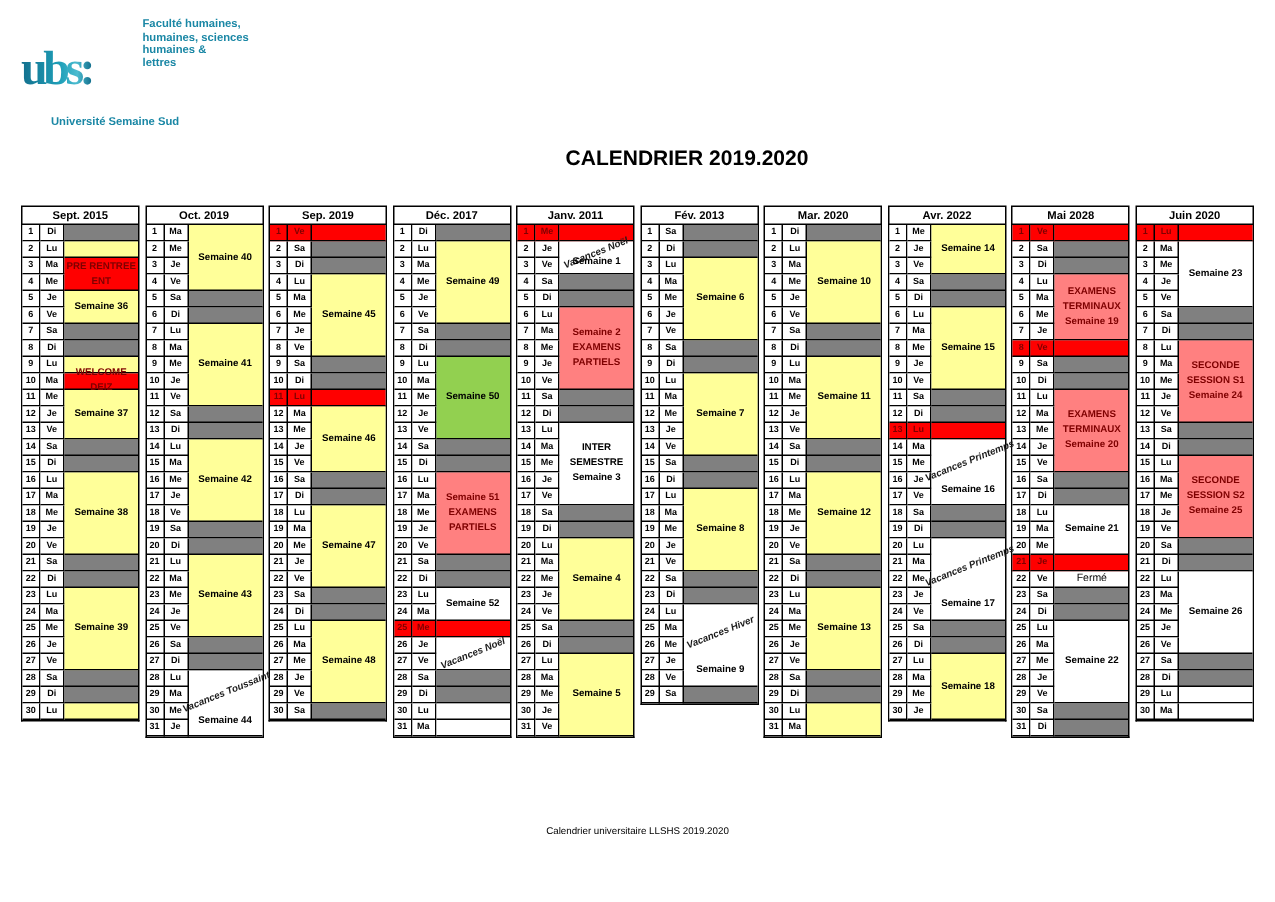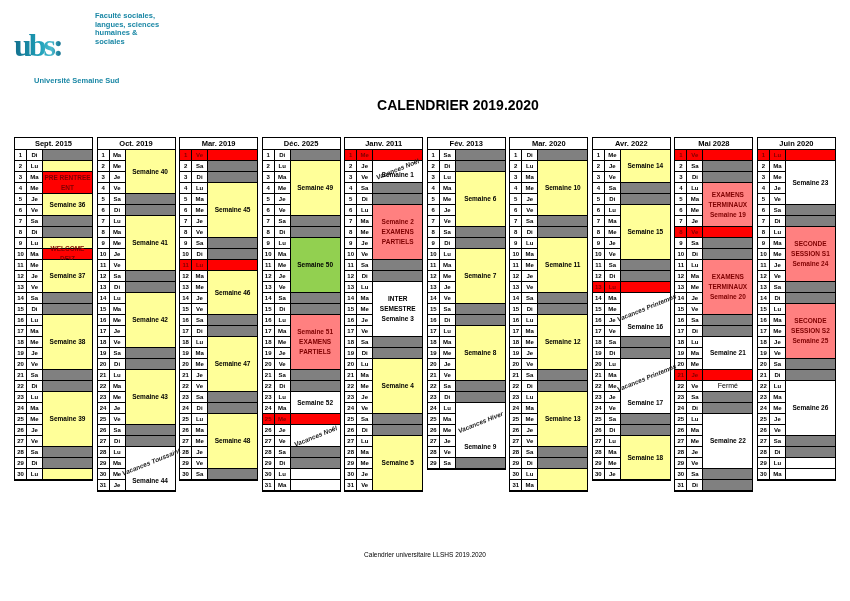--- a/index.html
+++ b/index.html
@@ -71,24 +71,24 @@
   .blk.rot-only .rot{top:50%;}
   .blk.darktext{color:#7F0000;}
   .blk.plain .lines{font-weight:normal;font-size:7px;}
 </style>
 </head>
 <body>
 
 <div class="logo">
   <div class="brand">ubs:</div>
   <div class="faculty">
-    <div>Faculté sociales,</div>
-    <div>langues, sciences</div>
+    <div>Faculté humaines,</div>
+    <div>humaines, sciences</div>
     <div>humaines &amp;</div>
-    <div>sociales</div>
+    <div>lettres</div>
   </div>
   <div class="university">Université Semaine Sud</div>
 </div>
 
 <div class="title">CALENDRIER 2019.2020</div>
 
 <div class="calendar">
     <div class="month">
       <div class="mheader">Sept. 2015</div>
       <div class="mbody" style="grid-template-rows: repeat(30, 11px);">
@@ -292,21 +292,21 @@
         <div class="blk" style="grid-area: 27 / 3 / span 1; background: rgb(128, 128, 128);"></div>
         <div class="blk has-rot" style="grid-area: 28 / 3 / span 4; background: rgb(255, 255, 255);">
           <span class="rot">Vacances Toussaint</span>
           <div class="lines">
             <div>Semaine 44</div>
           </div>
         </div>
       </div>
     </div>
     <div class="month">
-      <div class="mheader">Mar. 2019</div>
+      <div class="mheader">Sep. 2019</div>
       <div class="mbody" style="grid-template-rows: repeat(30, 11px);">
         <div class="num hol" style="grid-area: 1 / 1;">1</div>
         <div class="dow hol" style="grid-area: 1 / 2;">Ve</div>
         <div class="num" style="grid-area: 2 / 1;">2</div>
         <div class="dow" style="grid-area: 2 / 2;">Sa</div>
         <div class="num" style="grid-area: 3 / 1;">3</div>
         <div class="dow" style="grid-area: 3 / 2;">Di</div>
         <div class="num" style="grid-area: 4 / 1;">4</div>
         <div class="dow" style="grid-area: 4 / 2;">Lu</div>
         <div class="num" style="grid-area: 5 / 1;">5</div>
@@ -388,21 +388,21 @@
         <div class="blk" style="grid-area: 24 / 3 / span 1; background: rgb(128, 128, 128);"></div>
         <div class="blk" style="grid-area: 25 / 3 / span 5; background: rgb(255, 255, 153);">
           <div class="lines">
             <div>Semaine 48</div>
           </div>
         </div>
         <div class="blk" style="grid-area: 30 / 3 / span 1; background: rgb(128, 128, 128);"></div>
       </div>
     </div>
     <div class="month">
-      <div class="mheader">Déc. 2025</div>
+      <div class="mheader">Déc. 2017</div>
       <div class="mbody" style="grid-template-rows: repeat(31, 11px);">
         <div class="num" style="grid-area: 1 / 1;">1</div>
         <div class="dow" style="grid-area: 1 / 2;">Di</div>
         <div class="num" style="grid-area: 2 / 1;">2</div>
         <div class="dow" style="grid-area: 2 / 2;">Lu</div>
         <div class="num" style="grid-area: 3 / 1;">3</div>
         <div class="dow" style="grid-area: 3 / 2;">Ma</div>
         <div class="num" style="grid-area: 4 / 1;">4</div>
         <div class="dow" style="grid-area: 4 / 2;">Me</div>
         <div class="num" style="grid-area: 5 / 1;">5</div>

